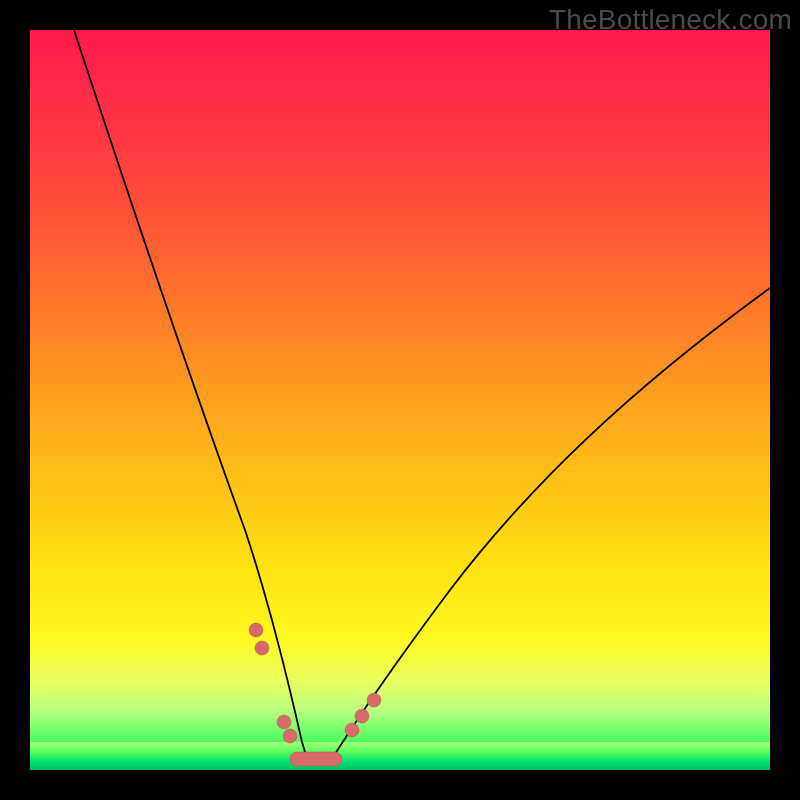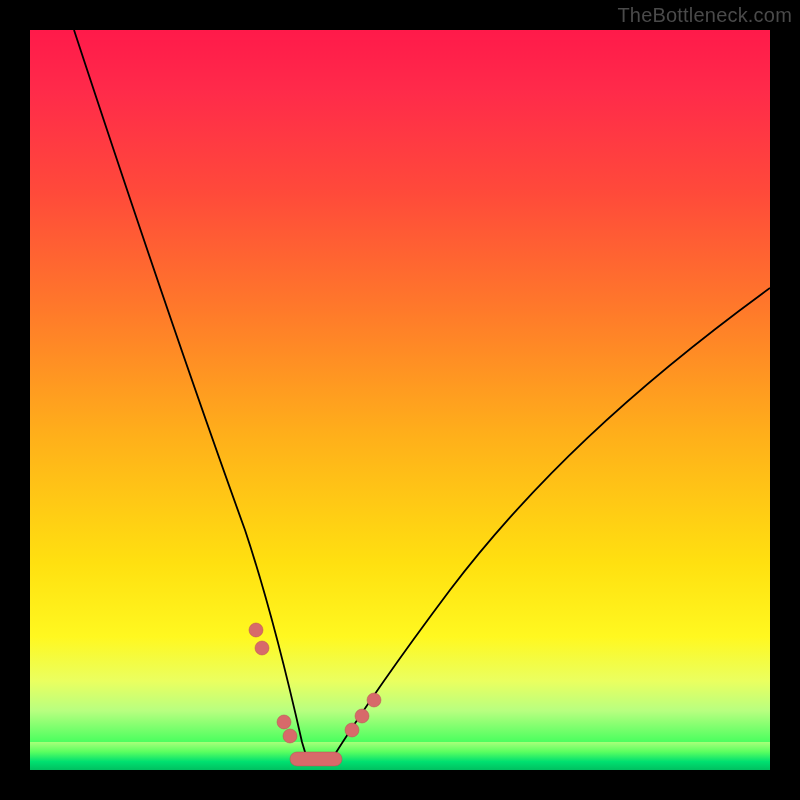--- a/index.html
+++ b/index.html
@@ -48,21 +48,21 @@
       #5aff60 35%,
       #00e070 70%,
       #00c060 100%
     );
   }
   .watermark {
     position: absolute;
     top: 4px;
     right: 8px;
     color: #4a4a4a;
-    font-size: 20px;
+    font-size: 28px;
     font-weight: 500;
     letter-spacing: 0.2px;
   }
   svg.curves {
     position: absolute;
     left: 0;
     top: 0;
     width: 740px;
     height: 740px;
   }

